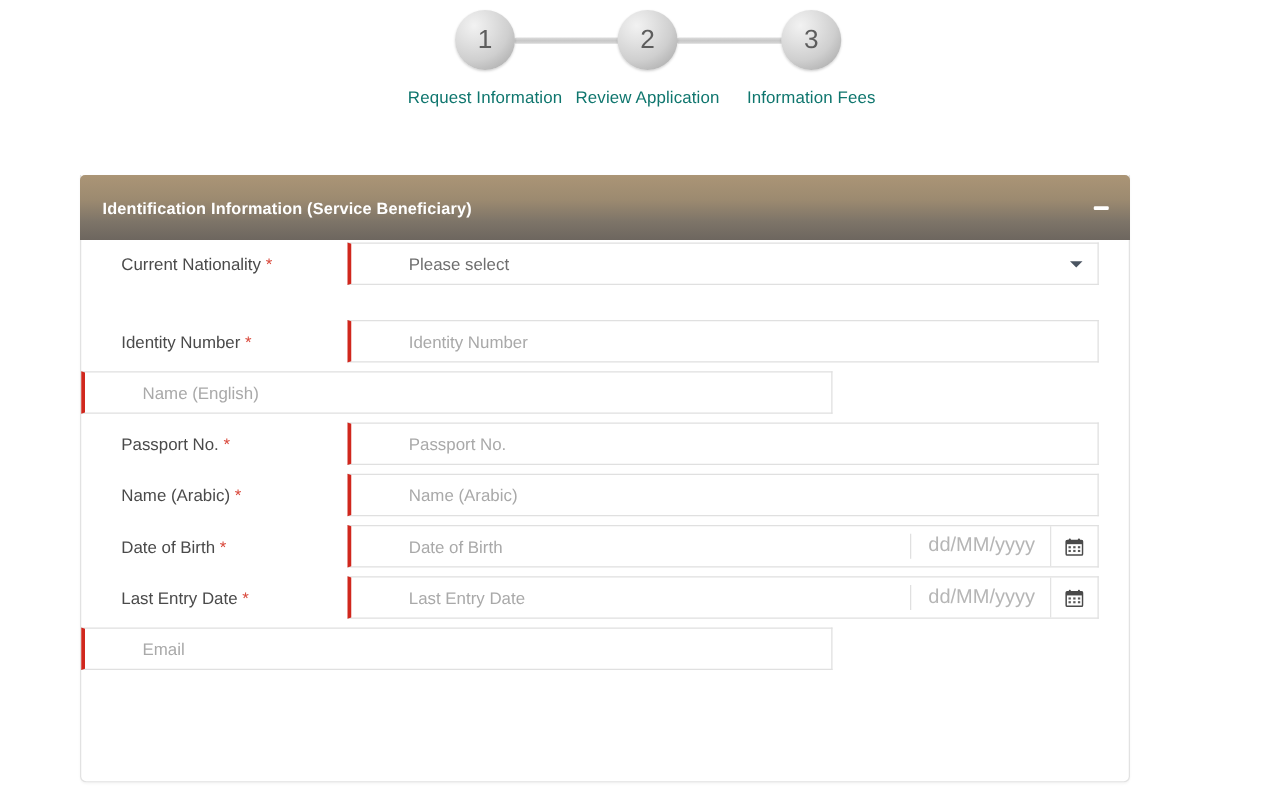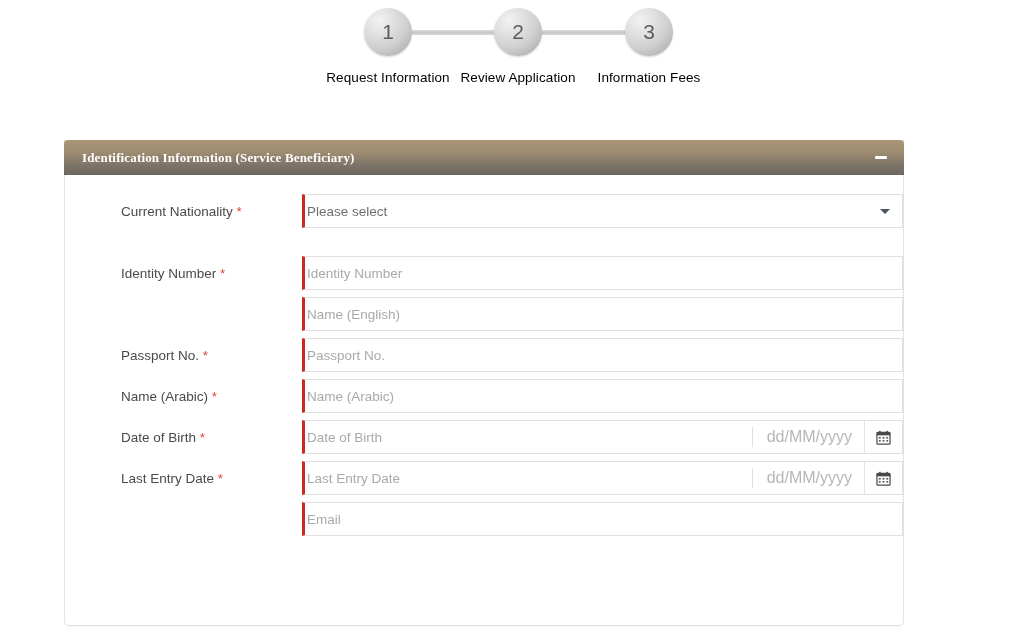--- a/index.html
+++ b/index.html
@@ -52,21 +52,21 @@
     border-radius: 3px;
     background: linear-gradient(to bottom, #dcdcdc 0%, #c8c8c8 50%, #d8d8d8 100%);
     z-index: 1;
   }
   .line-a { left: 411px; width: 109px; }
   .line-b { left: 541px; width: 110px; }
 
   .step-label {
     margin-top: 12px;
     font-size: 13.5px;
-    color: #000000;
+    color: #0f766e;
     line-height: 19px;
     letter-spacing: 0.1px;
   }
 
   
   .panel {
     position: absolute;
     left: 64px;
     top: 140px;
     width: 840px;
@@ -76,29 +76,28 @@
     border-radius: 0 0 5px 5px;
     height: 486px;
     box-shadow: 0 1px 2px rgba(0,0,0,0.04);
   }
 
   .panel-header {
     position: absolute;
     left: 0;
     top: 0;
     width: 840px;
-    height: 35px;
+    height: 52px;
     margin-left: -1px;
     background: linear-gradient(to bottom, #ab9576 0%, #9c8a70 38%, #7d7468 72%, #6d665f 100%);
     border-radius: 4px 4px 0 0;
     display: flex;
     align-items: center;
     padding: 0 15px 0 18px;
     justify-content: space-between;
-    font-family: Liberation Serif, serif;
   }
   .panel-title {
     color: #ffffff;
     font-size: 13px;
     font-weight: bold;
     letter-spacing: 0.15px;
   }
   .collapse-btn {
     width: 16px;
     height: 16px;
@@ -117,21 +116,20 @@
   
   .form {
     padding-top: 36px;
   }
   .row {
     display: flex;
     align-items: center;
     height: 26px;
     margin-bottom: 15px;
     position: relative;
-    justify-content: flex-end;
   }
   .row.first { margin-top: 22px; margin-bottom: 36px; }
 
   .field-label {
     width: 213px;
     padding-left: 32px;
     font-size: 13.5px;
     color: #4a4a4a;
     white-space: nowrap;
   }
@@ -146,20 +144,21 @@
     background: #ffffff;
     display: flex;
     align-items: center;
   }
 
   .control .ph {
     padding-left: 2px;
     font-size: 13.5px;
     color: #a9a9a9;
     flex: 1;
+    margin-left: 44px;
   }
   .control .ph.selected { color: #6f6f6f; }
 
   .caret {
     width: 0;
     height: 0;
     border-left: 5px solid transparent;
     border-right: 5px solid transparent;
     border-top: 5px solid #4a5461;
     margin-right: 12px;

